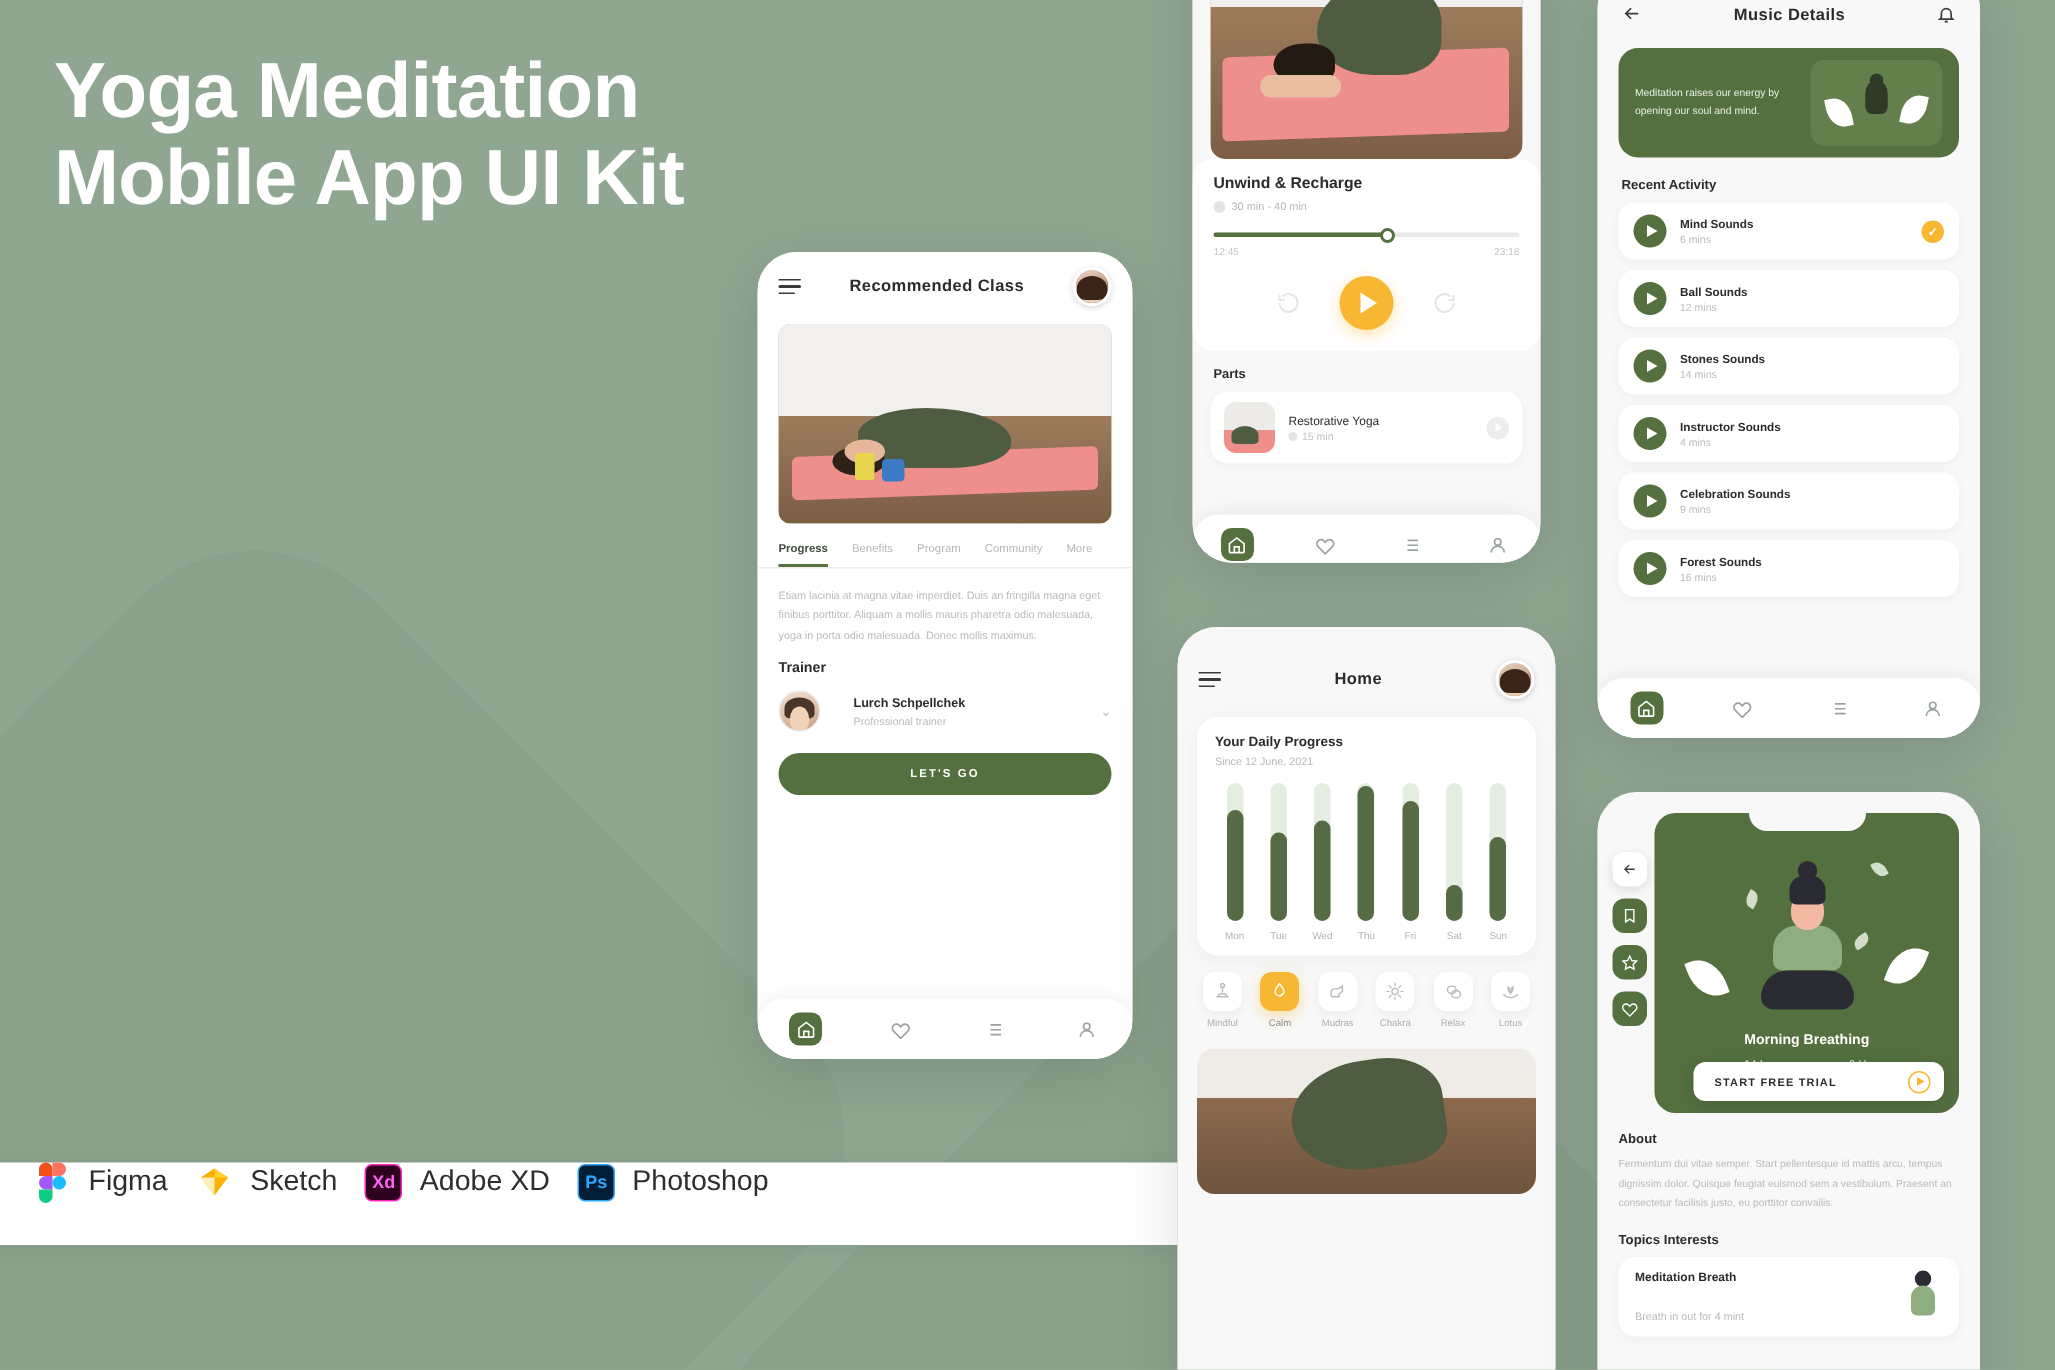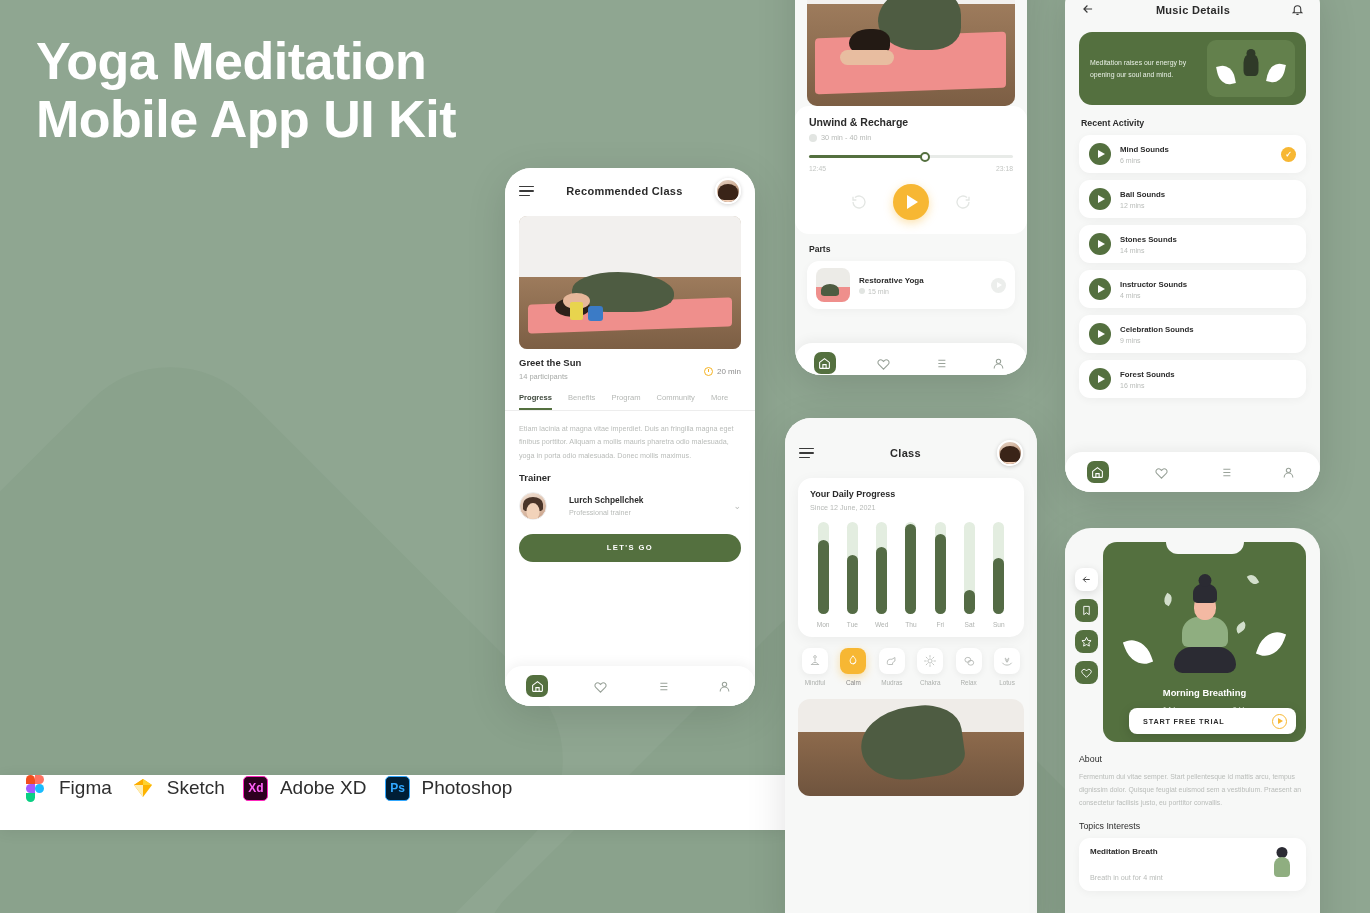--- a/index.html
+++ b/index.html
@@ -157,21 +157,21 @@
   .seekbar .knob { position:absolute; left:57%; top:50%; transform:translate(-50%,-50%); width:10px;height:10px;border-radius:50%;background:#fff;border:2px solid #54703F; }
   .times { display:flex; justify-content:space-between; font-size:6.8px; color:#c3c6c3; margin-top: 7px; }
   .controls { display:flex; align-items:center; justify-content:center; gap:26px; margin-top: 12px; }
   .ctrl { width:16px;height:16px;color:#e3e6e3; }
   .play-big { width:36px;height:36px;border-radius:50%;background:#F7B733;display:flex;align-items:center;justify-content:center; box-shadow:0 3px 10px rgba(247,183,51,.4); }
   .play-big .tri { width:0;height:0;border-left:11px solid #fff;border-top:7px solid transparent;border-bottom:7px solid transparent; margin-left:3px;}
   .p2-parts { padding: 10px 14px 0; font-size:8.6px; font-weight:bold; color:#2b2b2b; }
   .part-row { margin: 7px 12px 0; background:#fff; border-radius:12px; padding:7px 9px; display:flex; align-items:center; gap:9px; box-shadow:0 2px 8px rgba(0,0,0,.04); }
   .part-thumb { width:34px;height:34px;border-radius:8px; background:linear-gradient(180deg,#ecebe7 55%, #ef8f8c 55%); position:relative; overflow:hidden;}
   .part-thumb::after{content:"";position:absolute;left:5px;bottom:6px;width:18px;height:12px;background:#4e5c42;border-radius:50% 50% 20% 20%;}
-  .part-name { font-size:8px; font-weight:bold; color:#2b2b2b; }
+  .part-name { font-size:8px; font-weight:normal; color:#2b2b2b; }
   .part-dur { display:flex;align-items:center;gap:3px; font-size:7px; color:#c0c3c0; margin-top:3px;}
   .play-sm { margin-left:auto; width:15px;height:15px;border-radius:50%;background:#eceeec;display:flex;align-items:center;justify-content:center;}
   .play-sm .tri { width:0;height:0;border-left:5px solid #fff;border-top:3.5px solid transparent;border-bottom:3.5px solid transparent;margin-left:1.5px;}
 
   
   #phone3 { left: 785px; top: 418px; width: 252px; height: 520px; }
   .card { background:#fff; border-radius:14px; box-shadow:0 3px 14px rgba(0,0,0,.05); }
   .p3-progress { margin: 6px 13px 0; padding: 11px 12px 9px; }
   .pg-title { font-size:9px; font-weight:bold; color:#2b2b2b; }
   .pg-sub { font-size:7.2px; color:#b7bab7; margin-top:4px; }
@@ -248,21 +248,21 @@
     border-radius: 8px; display:flex; align-items:center; justify-content:space-between;
     padding: 0 9px 0 14px; box-shadow: 0 3px 12px rgba(0,0,0,.14);
   }
   .trial-bar .tl { font-size:7.3px; font-weight:bold; color:#2b2b2b; letter-spacing:0.8px; }
   .trial-bar .tp { width:15px;height:15px;border-radius:50%;border:1.4px solid #F7B733;display:flex;align-items:center;justify-content:center;}
   .trial-bar .tp .tri { width:0;height:0;border-left:5px solid #F7B733;border-top:3px solid transparent;border-bottom:3px solid transparent;margin-left:1.5px;}
   .sidebuttons { position:absolute; left:10px; top:26px; display:flex; flex-direction:column; gap:8px; }
   .sb { width:23px;height:23px;border-radius:8px;background:#54703F;display:flex;align-items:center;justify-content:center;color:#fff;}
   .sb.white { background:#fff; color:#3a3a3a; box-shadow:0 2px 8px rgba(0,0,0,.12); }
   .sb svg { width:11px;height:11px; }
-  .p5-sec { padding: 12px 14px 0; font-size:8.8px; font-weight:normal; color:#2b2b2b; }
+  .p5-sec { padding: 12px 14px 0; font-size:8.8px; font-weight:bold; color:#2b2b2b; }
   .p5-about { padding: 7px 14px 0; font-size:6.9px; line-height:1.85; color:#b9bcb9; }
   .topic-card { margin: 7px 14px 0; background:#fff; border-radius:11px; padding:9px 11px; display:flex; align-items:flex-start; box-shadow:0 2px 8px rgba(0,0,0,.045); }
   .topic-t { font-size:8px; font-weight:bold; color:#2b2b2b; }
   .topic-s { font-size:7.2px; color:#b9bcb9; margin-top:17px; }
   .topic-ill { margin-left:auto; width:26px;height:30px; position:relative; }
   .topic-ill .th { position:absolute; left:50%; top:0; transform:translateX(-50%); width:11px;height:11px;border-radius:50%;background:#2B2B33;}
   .topic-ill .tb { position:absolute; left:50%; top:10px; transform:translateX(-50%); width:16px;height:20px;background:#8FAE80;border-radius:8px 8px 4px 4px;}
 </style>
 </head>
 <body>
@@ -330,30 +330,20 @@
   <div class="photo p1-photo">
     <div class="floor"></div>
     <div class="mat" style="bottom:14%; height:22%;"></div>
     <div class="body" style="left:24%; bottom:28%; width:46%; height:30%; border-radius:45% 55% 40% 35%;"></div>
     <div class="body" style="left:16%; bottom:24%; width:16%; height:14%; background:#2d2119; border-radius:50%;"></div>
     <div class="body" style="left:20%; bottom:30%; width:12%; height:12%; background:#e6b79a; border-radius:50%;"></div>
     <div style="position:absolute;left:23%;bottom:22%;width:6%;height:13%;background:#E8D44D;border-radius:2px;"></div>
     <div style="position:absolute;left:31%;bottom:21%;width:7%;height:11%;background:#3B7BC6;border-radius:3px;"></div>
   </div>
 
-  <div class="p1-meta">
-    <div>
-      <div class="p1-title">Greet the Sun</div>
-      <div class="p1-sub">14 participants</div>
-    </div>
-    <div class="duration">
-      <span class="clock"></span>
-      <span>20 min</span>
-    </div>
-  </div>
 
   <div class="tabs">
     <div class="tab active">Progress</div>
     <div class="tab">Benefits</div>
     <div class="tab">Program</div>
     <div class="tab">Community</div>
     <div class="tab">More</div>
   </div>
 
   <div class="p1-body">Etiam lacinia at magna vitae imperdiet. Duis an fringilla magna eget finibus porttitor. Aliquam a mollis mauris pharetra odio malesuada, yoga in porta odio malesuada. Donec mollis maximus.</div>
@@ -483,21 +473,21 @@
 </div>
 
 <div class="phone" id="phone3">
  <div class="phone-inner" style="background:#F7F8F7;">
   <div class="hdr" style="padding-top:22px;">
     <div class="burger">
           <span></span>
           <span></span>
           <span></span>
         </div>
-    <div class="hdr-title">Class</div>
+    <div class="hdr-title">Home</div>
     <div class="avatar"></div>
   </div>
 
   <div class="card p3-progress">
     <div class="pg-title">Your Daily Progress</div>
     <div class="pg-sub">Since 12 June, 2021</div>
     <div class="chart" id="progress-chart">
           <div class="bar-col">
             <div class="bar-track">
               <div class="bar-fill" style="height: 80%;"></div>

